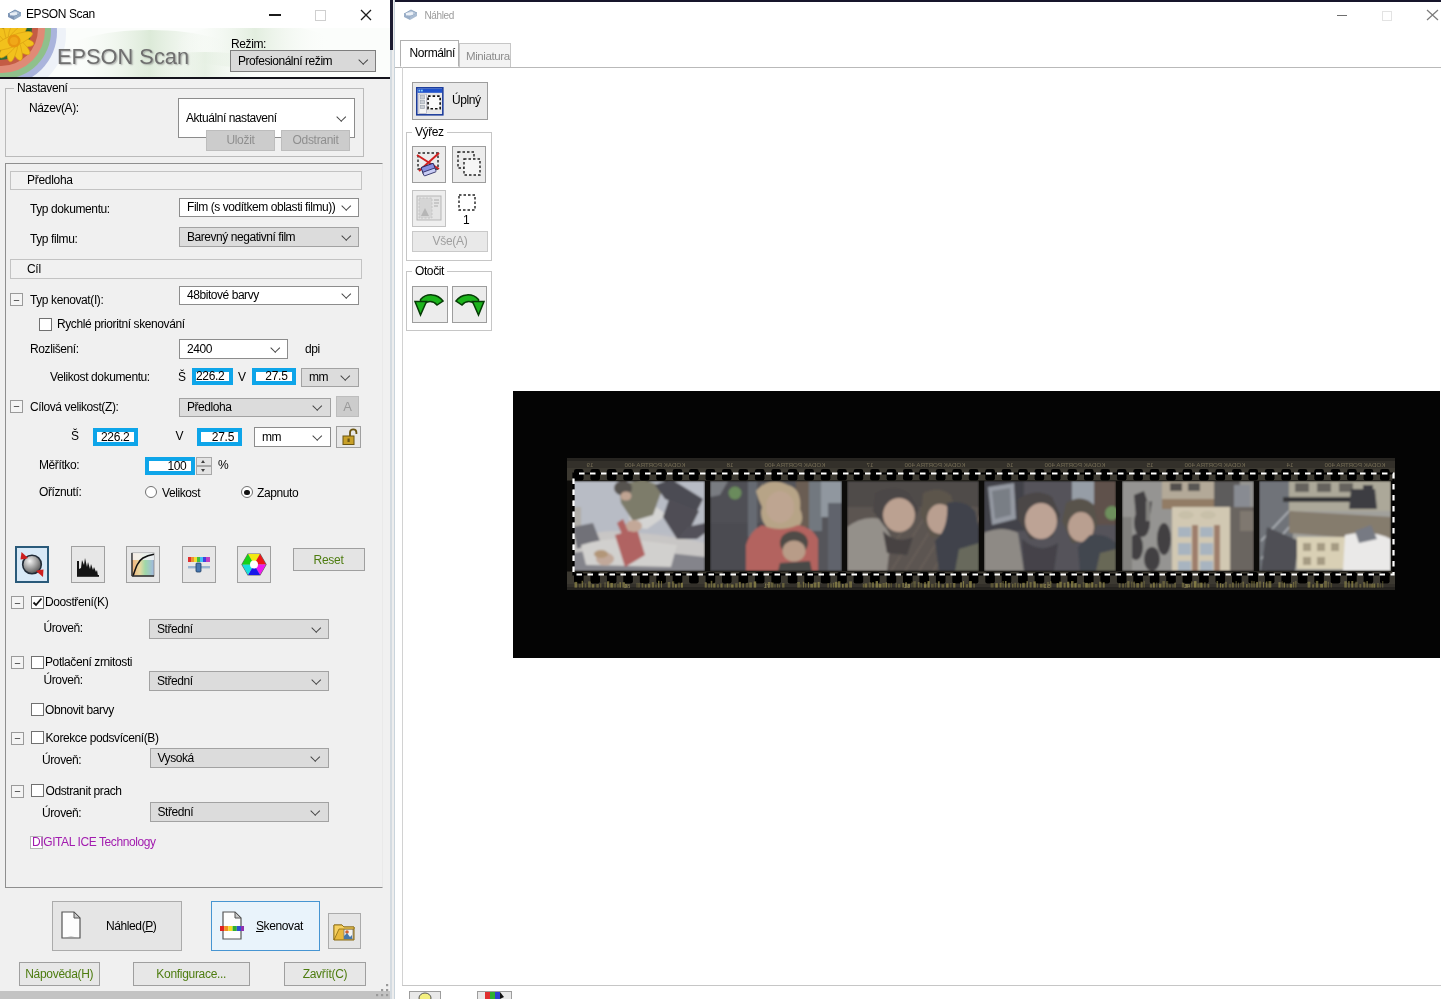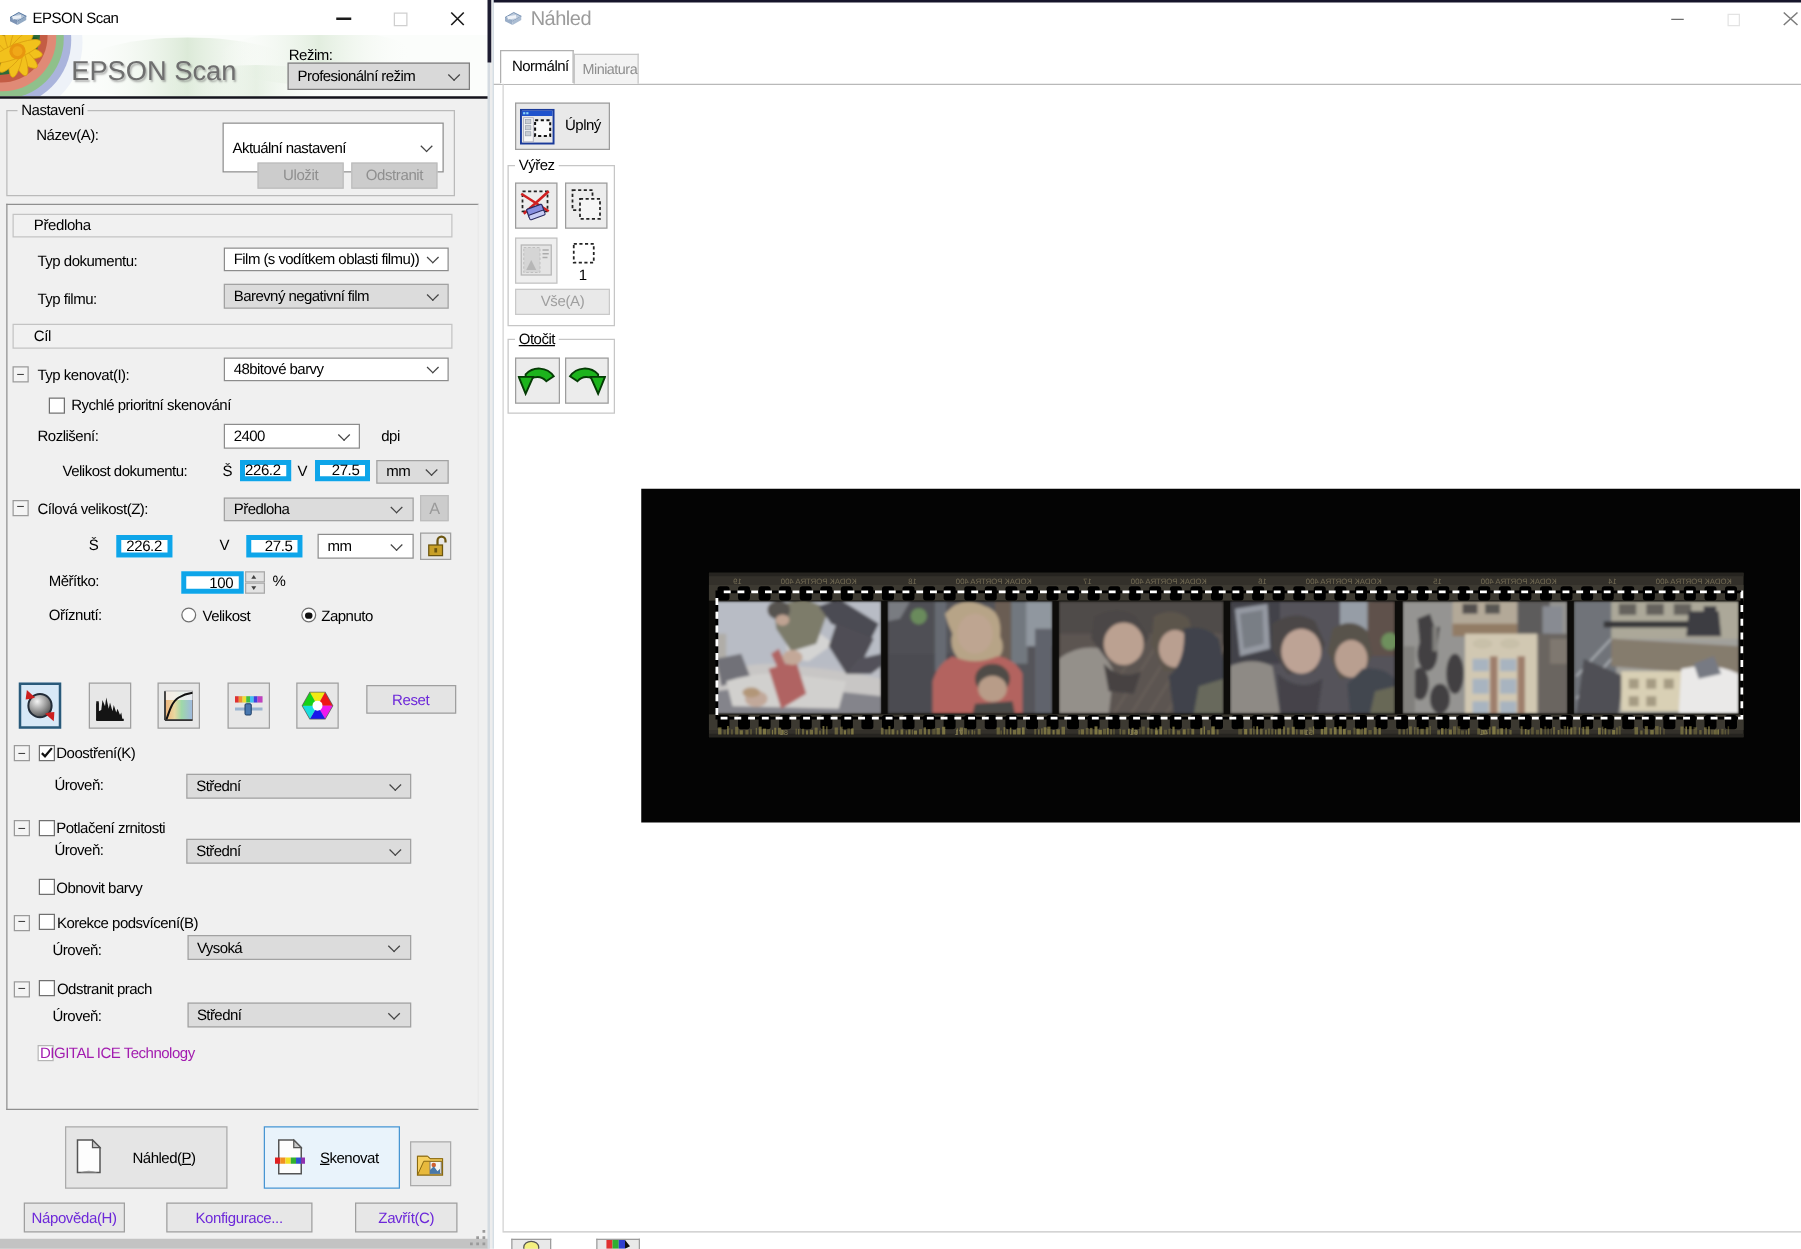--- a/index.html
+++ b/index.html
@@ -4,21 +4,21 @@
 <style>
 html,body{margin:0;padding:0;width:1441px;height:999px;overflow:hidden;background:#ffffff;}
 *{box-sizing:border-box;}
 .abs{position:absolute;}
 body{font-family:"Liberation Sans",sans-serif;}
 .lbl{position:absolute;font-size:12px;letter-spacing:-0.4px;color:#000;white-space:nowrap;line-height:13px;}
 .combo{position:absolute;background:#fff;border:1px solid #8c8c8c;font-size:12px;letter-spacing:-0.45px;color:#000;white-space:nowrap;display:flex;align-items:center;padding-left:7px;}
 .combo.gray{background:#dcdcdc;border-color:#a2a2a2;}
 .combo .ch{position:absolute;right:9px;top:50%;width:6.5px;height:6.5px;border-right:1.7px solid #444;border-bottom:1.7px solid #444;transform:translateY(-72%) rotate(45deg);}
 .inp{position:absolute;background:#fff;border:4px solid #0ea5e9;font-size:12px;letter-spacing:-0.3px;color:#000;display:flex;align-items:center;justify-content:flex-end;padding-right:4px;}
-.btn{position:absolute;background:#e2e2e2;border:1px solid #a5a5a5;font-size:12px;letter-spacing:-0.3px;color:#6d28d9;display:flex;align-items:center;justify-content:center;}
+.btn{position:absolute;background:#e2e2e2;border:1px solid #a5a5a5;font-size:12px;letter-spacing:-0.3px;color:#4d7c0f;display:flex;align-items:center;justify-content:center;}
 .btn.dis{background:#cccccc;border-color:#bdbdbd;color:#8f8f8f;}
 .hdr{position:absolute;left:10px;width:352px;height:19.5px;border:1px solid #c3c3c3;background:#f1f1f1;font-size:12px;letter-spacing:-0.3px;display:flex;align-items:center;padding-left:16px;}
 .cb{position:absolute;width:13px;height:13px;background:#fff;border:1px solid #707070;}
 .minusbox{position:absolute;width:13px;height:13px;background:#f4f4f4;border:1px solid #9a9a9a;display:flex;align-items:center;justify-content:center;font-size:11px;line-height:10px;color:#333;}
 .radio{position:absolute;width:12px;height:12px;border-radius:50%;background:#fff;border:1px solid #707070;}
 .iconbtn{position:absolute;width:34px;height:37px;background:#e7e7e7;border:1px solid #a0a0a0;display:flex;align-items:center;justify-content:center;}
 </style>
 </head>
 <body>
 
@@ -303,21 +303,21 @@
 <div class="abs" style="left:390px;top:0;width:3px;height:50px;background:#1d1c31;"></div>
 
 <div class="abs" id="rightwin" style="left:394px;top:0;width:1047px;height:999px;background:#ffffff;border-left:1px solid #c9d4dc;">
   <div class="abs" style="left:0;top:0;width:1047px;height:2px;background:#16152b;"></div>
   <svg class="abs" style="left:8px;top:8px;" width="15" height="15" viewBox="0 0 15 15">
     <polygon points="1,6 8,2 14,5 7,9" fill="#bccadc" stroke="#7a94b4" stroke-width="0.8"></polygon>
     <polygon points="1,6 7,9 7,12 1,9" fill="#9aaec8"></polygon>
     <polygon points="7,9 14,5 14,8 7,12" fill="#aabcd2"></polygon>
     <rect x="3" y="4.6" width="7" height="2.6" transform="rotate(-8 6 6)" fill="#eef2f8"></rect>
   </svg>
-  <div class="lbl" style="left:29.5px;top:9px;font-size:16px;color:#9b9b9b;">Náhled</div>
+  <div class="lbl" style="left:29.5px;top:9px;font-size:10px;color:#9b9b9b;">Náhled</div>
   <div class="abs" style="left:942px;top:14.5px;width:10px;height:1.5px;background:#6e6e6e;"></div>
   <div class="abs" style="left:986.5px;top:10.5px;width:10.5px;height:10px;border:1px solid #e3e3e3;"></div>
   <svg class="abs" style="left:1031px;top:9px;" width="13" height="12" viewBox="0 0 13 12">
     <path d="M1 1 L12 11 M12 1 L1 11" stroke="#7b7b7b" stroke-width="1.2"></path>
   </svg>
 
   <div class="abs" style="left:0;top:67px;width:1047px;height:1px;background:#b9b9b9;"></div>
   <div class="abs" style="left:63.5px;top:43px;width:52px;height:24px;background:#f3f3f3;border:1px solid #c6c6c6;border-bottom:none;"></div>
   <div class="lbl" style="left:71px;top:50px;color:#8d8d8d;font-size:11.5px;">Miniatura</div>
   <div class="abs" style="left:5px;top:39.5px;width:58.5px;height:27.5px;background:#ffffff;border:1px solid #b0b0b0;border-bottom:1px solid #ffffff;"></div>
@@ -363,21 +363,21 @@
     <path d="M6 22 l4 -8 4 8 z" fill="#888"></path>
   </svg>
   <div class="abs" style="left:61.5px;top:192.5px;width:19px;height:18px;"></div>
   <svg class="abs" style="left:61.5px;top:192.5px;" width="20" height="19" viewBox="0 0 20 19">
     <rect x="2" y="2" width="16" height="15" fill="#ffffff" stroke="#222" stroke-width="1.4" stroke-dasharray="2.5 2"></rect>
   </svg>
   <div class="lbl" style="left:68px;top:214px;font-size:12px;">1</div>
   <div class="btn dis" style="left:17px;top:230.5px;width:76px;height:21px;background:#e9e9e9;border-color:#c9c9c9;color:#9f9f9f;">Vše(A)</div>
 
   <div class="abs" style="left:10.5px;top:270.5px;width:86.5px;height:60px;border:1px solid #c6c6c6;"></div>
-  <div class="lbl" style="left:17px;top:264.5px;background:#ffffff;padding:0 3px;text-decoration:underline;">Otočit</div>
+  <div class="lbl" style="left:17px;top:264.5px;background:#ffffff;padding:0 3px;">Otočit</div>
   <div class="abs" style="left:17px;top:285.5px;width:35.5px;height:37px;background:#ececec;border:1px solid #9d9d9d;"></div>
   <svg class="abs" style="left:19px;top:289.5px;" width="32" height="30" viewBox="0 0 32 30">
     <path d="M29 11 A14.5 14.5 0 0 0 6.5 9.5 L6.5 19 A9.5 9.5 0 0 1 23 15 Z" fill="#1cb41c" stroke="#053c05" stroke-width="1.5"></path>
     <path d="M1 11.5 L12.5 11.5 L6.5 25 Z" fill="#1cb41c" stroke="#053c05" stroke-width="1.5"></path>
   </svg>
   <div class="abs" style="left:56.5px;top:285.5px;width:35.5px;height:37px;background:#ececec;border:1px solid #9d9d9d;"></div>
   <svg class="abs" style="left:58px;top:289.5px;" width="32" height="30" viewBox="0 0 32 30">
     <path d="M3 11 A14.5 14.5 0 0 1 25.5 9.5 L25.5 19 A9.5 9.5 0 0 0 9 15 Z" fill="#1cb41c" stroke="#053c05" stroke-width="1.5"></path>
     <path d="M31 11.5 L19.5 11.5 L25.5 25 Z" fill="#1cb41c" stroke="#053c05" stroke-width="1.5"></path>
   </svg>

